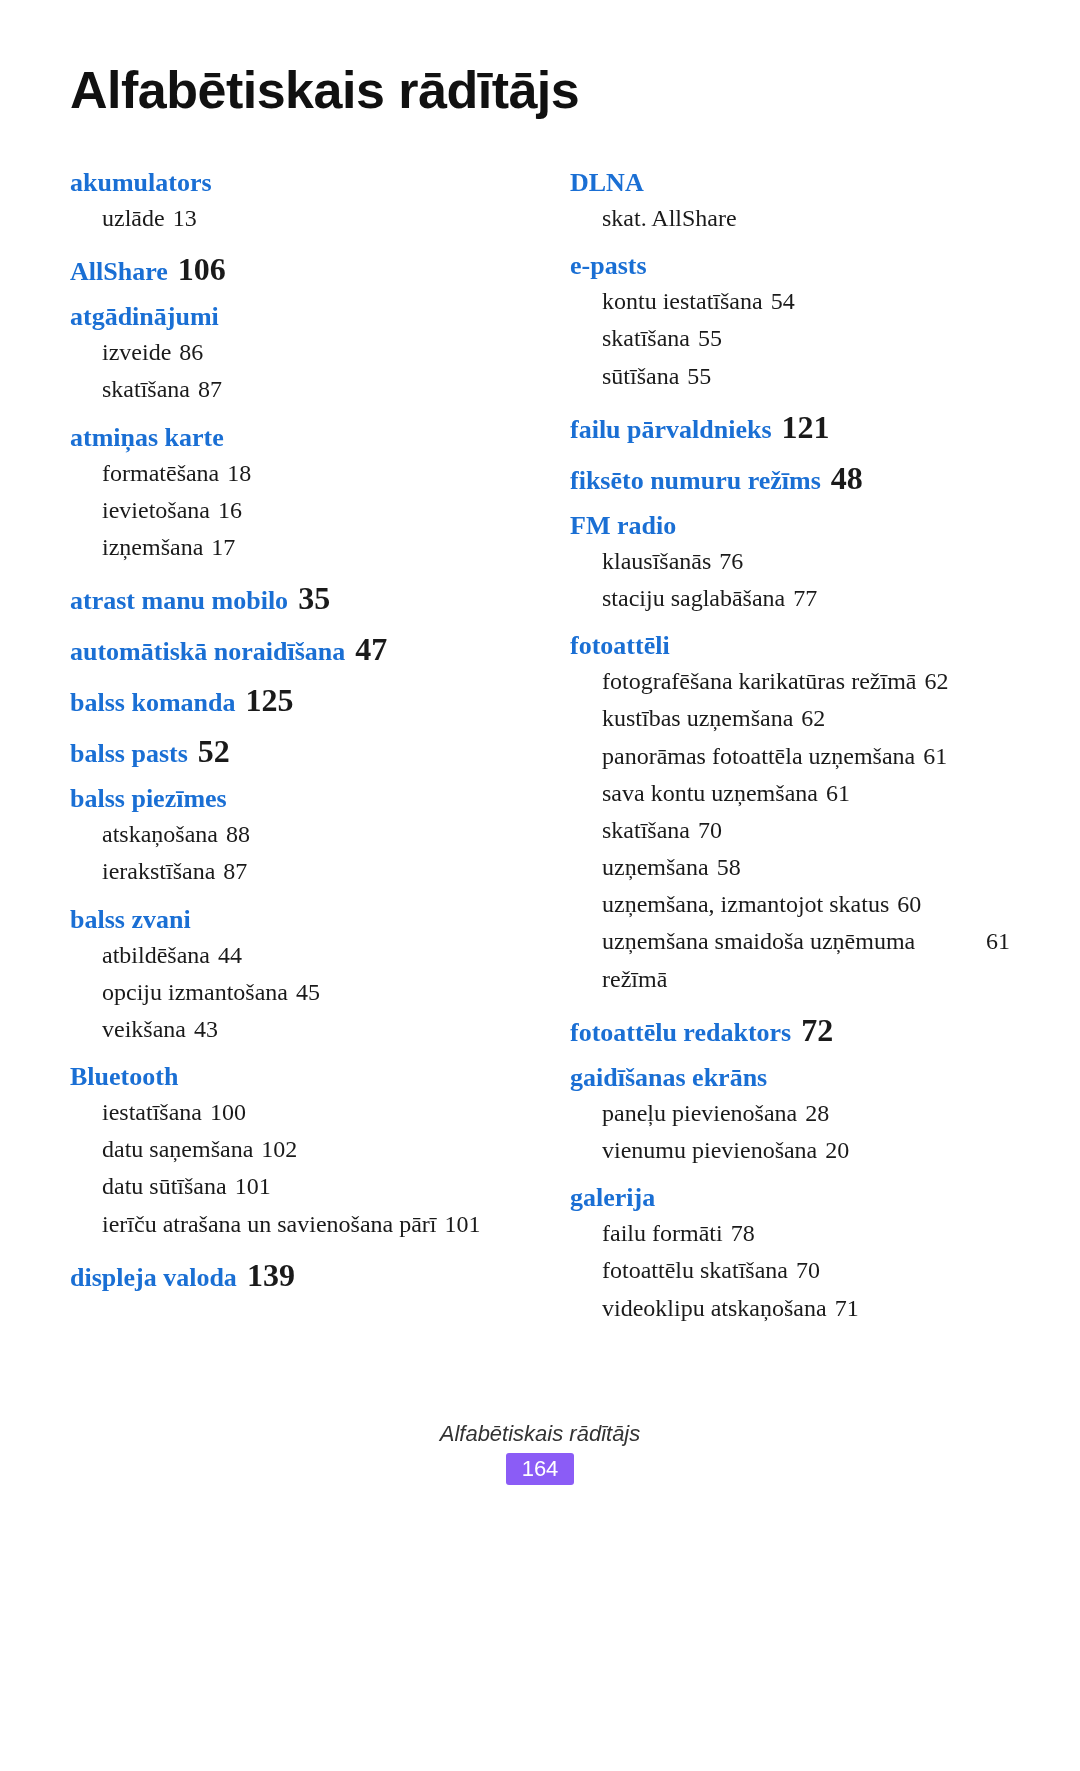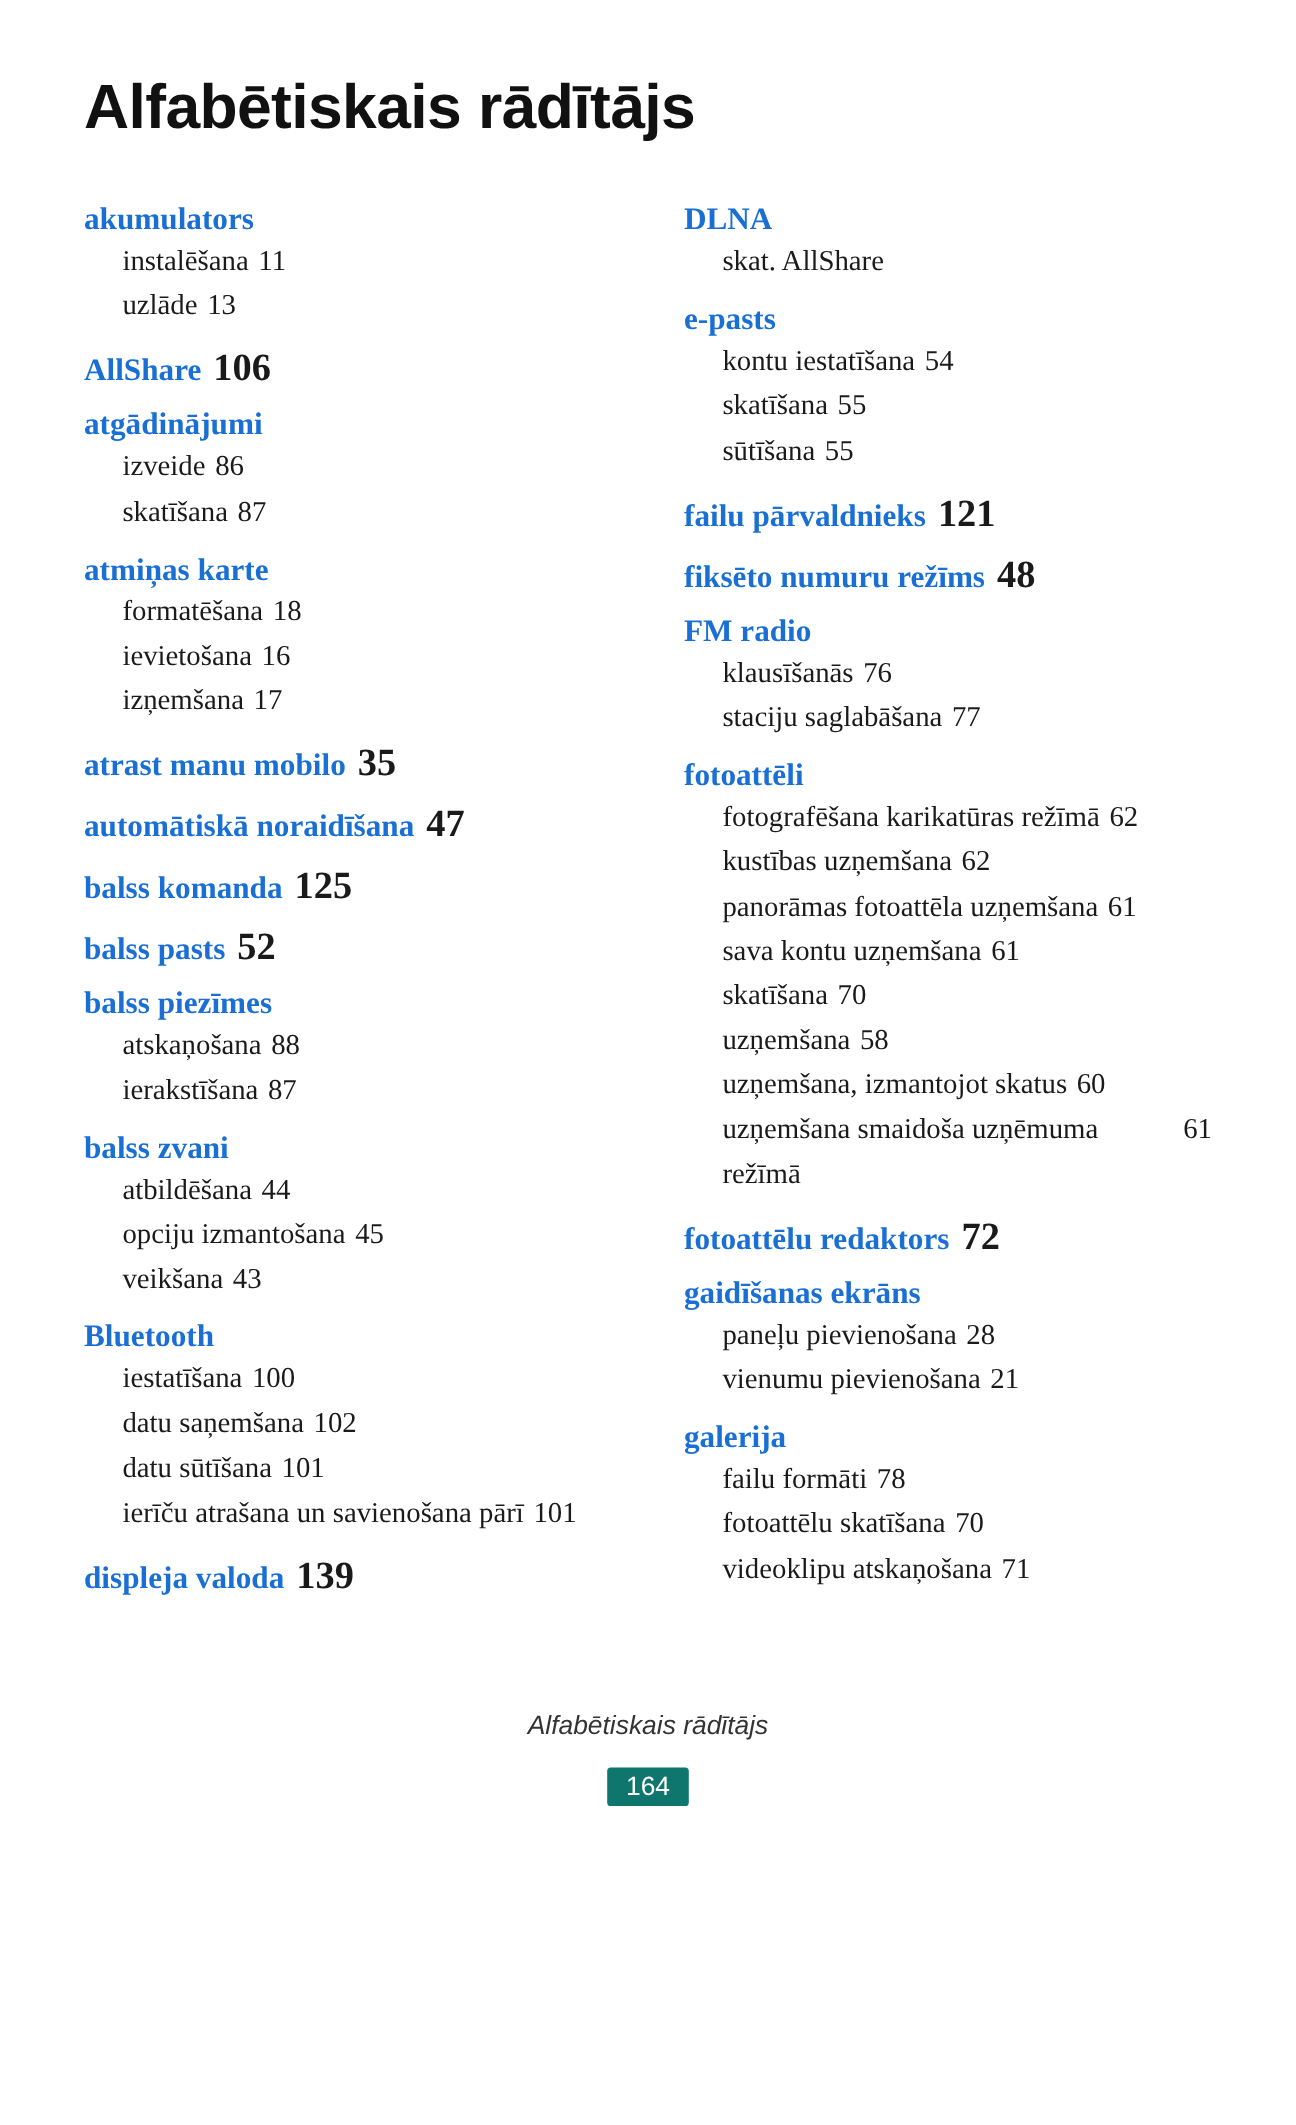--- a/index.html
+++ b/index.html
@@ -67,46 +67,42 @@
     }
     .footer {
       text-align: center;
       margin-top: 80px;
       font-style: italic;
       font-size: 22px;
       color: #333;
     }
     .footer-page {
       display: inline-block;
-      background: #0f766e;
+      background: #8b5cf6;
       color: #fff;
       font-style: normal;
       font-size: 22px;
       padding: 3px 16px;
       border-radius: 3px;
-      margin-top: 22px;
+      margin-top: 6px;
     }
   </style>
 </head>
 <body>
 
 <h1>Alfabētiskais rādītājs</h1>
 
 <div class="columns">
   <div class="column" id="left-col">
       <div class="entry">
         <div class="entry-header">
           <span>akumulators</span>
         </div>
         <div class="sub-items">
           <div class="sub-item">
-            <span class="sub-item-text">instalēšana</span>
-            <span class="page-num">11</span>
-          </div>
-          <div class="sub-item">
             <span class="sub-item-text">uzlāde</span>
             <span class="page-num">13</span>
           </div>
         </div>
       </div>
       <div class="entry">
         <div class="entry-header">
           <span>AllShare</span>
           <span class="page-num">106</span>
         </div>
@@ -339,21 +335,21 @@
         <div class="entry-header">
           <span>gaidīšanas ekrāns</span>
         </div>
         <div class="sub-items">
           <div class="sub-item">
             <span class="sub-item-text">paneļu pievienošana</span>
             <span class="page-num">28</span>
           </div>
           <div class="sub-item">
             <span class="sub-item-text">vienumu pievienošana</span>
-            <span class="page-num">21</span>
+            <span class="page-num">20</span>
           </div>
         </div>
       </div>
       <div class="entry">
         <div class="entry-header">
           <span>galerija</span>
         </div>
         <div class="sub-items">
           <div class="sub-item">
             <span class="sub-item-text">failu formāti</span>

